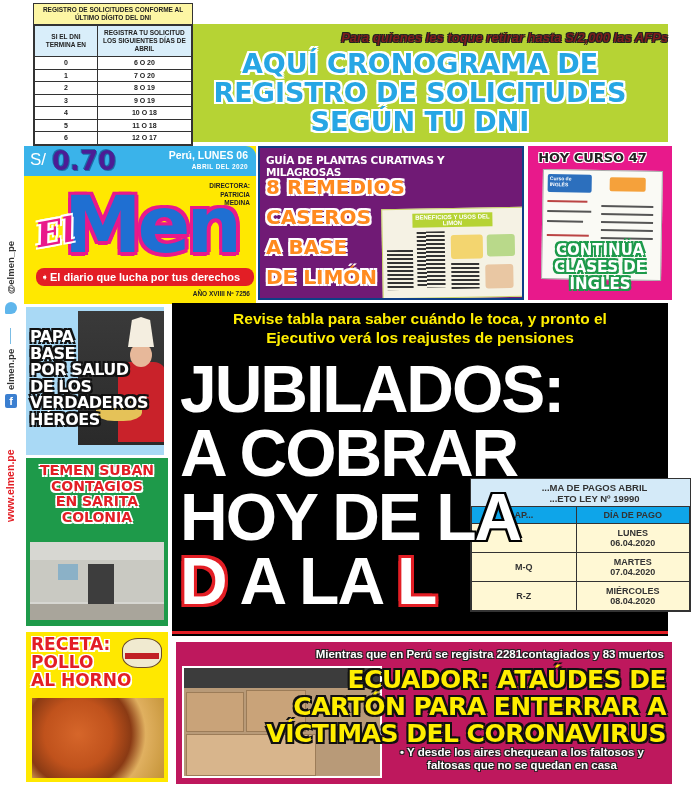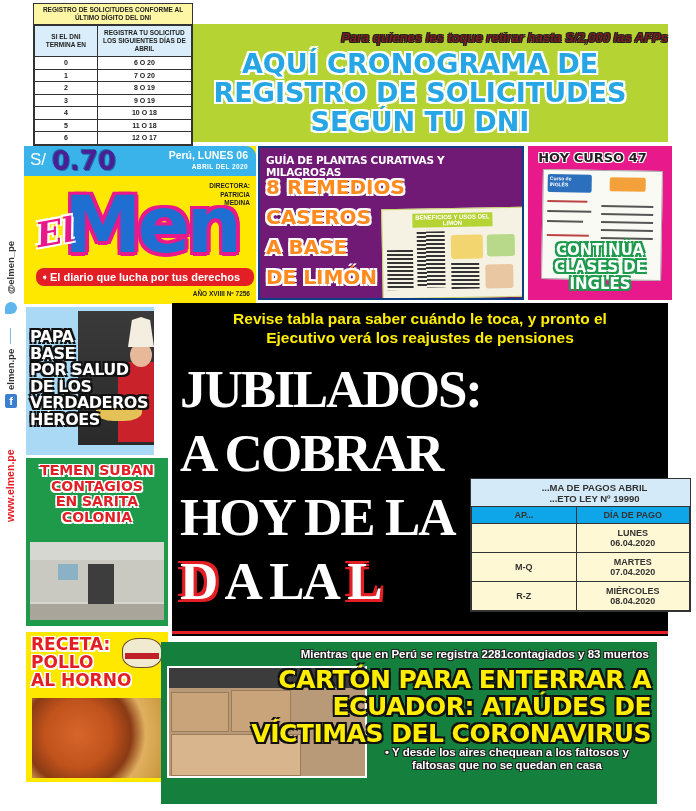--- a/index.html
+++ b/index.html
@@ -60,21 +60,21 @@
   #ingles .thumb .line { position: absolute; height: 2px; background: #b44; }
   #ingles .thumb .line2 { position: absolute; height: 2px; background: #555; }
   #ingles .headline { position: absolute; left: 0; right: 0; top: 96px; text-align: center; color: #fff; font-size: 15px; line-height: 17px; font-weight: bold; font-family: "DejaVu Sans", sans-serif;
     text-shadow: -2px -2px 0 #1d9a4b, 2px -2px 0 #1d9a4b, -2px 2px 0 #1d9a4b, 2px 2px 0 #1d9a4b; }
 
   
   #side-strip { left: 0; top: 150px; width: 24px; height: 380px; }
   #side-strip .vtext { position: absolute; transform: rotate(-90deg); transform-origin: left top; white-space: nowrap; font-size: 10px; font-weight: bold; }
 
   
-  #papa { left: 26px; top: 307px; width: 128px; height: 148px; background: #a9d9f5; overflow: hidden; }
+  #papa { left: 26px; top: 307px; width: 138px; height: 148px; background: #a9d9f5; overflow: hidden; }
   #papa .photo { position: absolute; left: 52px; top: 4px; width: 88px; height: 134px; background: linear-gradient(#3a3a3a, #2a2a2a); }
   #papa .robe { position: absolute; left: 92px; top: 55px; width: 48px; height: 80px; background: #c9222a; border-radius: 12px 12px 0 0; }
   #papa .head { position: absolute; left: 104px; top: 36px; width: 22px; height: 24px; background: #e7b89a; border-radius: 50%; }
   #papa .mitre { position: absolute; left: 102px; top: 10px; width: 26px; height: 30px; background: #f4eee0; clip-path: polygon(0 100%, 15% 10%, 50% 0, 85% 10%, 100% 100%); }
   #papa .flowers { position: absolute; left: 70px; top: 92px; width: 46px; height: 22px; background: #e5c258; border-radius: 40%; }
   #papa .headline { position: absolute; left: 4px; top: 22px; color: #fff; font-size: 16px; line-height: 16.5px; font-weight: bold; font-family: "DejaVu Sans", sans-serif; letter-spacing: -0.5px;
     text-shadow: -2px -2px 0 #111, 2px -2px 0 #111, -2px 2px 0 #111, 2px 2px 0 #111; z-index: 2; }
 
   
   #sarita { left: 26px; top: 458px; width: 142px; height: 168px; background: #1e9a4a; overflow: hidden; }
@@ -90,34 +90,34 @@
   #receta { left: 26px; top: 632px; width: 142px; height: 150px; background: #ffe800; overflow: hidden; }
   #receta .headline { position: absolute; left: 5px; top: 3px; color: #e31e25; font-size: 17px; line-height: 18px; font-weight: bold; font-family: "DejaVu Sans", sans-serif;
     text-shadow: -1.5px -1.5px 0 #fff, 1.5px -1.5px 0 #fff, -1.5px 1.5px 0 #fff, 1.5px 1.5px 0 #fff; }
   #receta .logo { position: absolute; left: 96px; top: 6px; width: 40px; height: 30px; background: #f0ead0; border: 1px solid #6a4b2a; border-radius: 40%; }
   #receta .logo .band { position: absolute; left: 2px; top: 14px; width: 34px; height: 6px; background: #c12025; }
   #receta .photo { position: absolute; left: 6px; top: 66px; width: 132px; height: 80px; background: radial-gradient(circle at 35% 45%, #d6662a 0, #c0521c 35%, #8a3a14 55%, #e0b060 70%, #c49336 100%); }
 
   
   #main-story { left: 172px; top: 303px; width: 496px; height: 333px; background: #000; overflow: hidden; }
   #main-story .kicker { position: absolute; left: 0; right: 0; top: 6px; text-align: center; color: #ffee00; font-size: 15.5px; line-height: 19px; font-weight: bold; font-family: "Liberation Sans", sans-serif; }
-  #main-story .headline { position: absolute; left: 8px; top: 54px; color: #fff; font-size: 53px; line-height: 64px; font-weight: bold; font-family: Liberation Serif, serif; letter-spacing: -2px;
+  #main-story .headline { position: absolute; left: 8px; top: 54px; color: #fff; font-size: 66px; line-height: 64px; font-weight: bold; font-family: Liberation Sans, sans-serif; letter-spacing: -2px;
     text-shadow: -2px -2px 0 #000, 2px -2px 0 #000, -2px 2px 0 #000, 2px 2px 0 #000; z-index: 3; white-space: nowrap; }
   #main-story .headline .red { color: #fff; text-shadow: -3px -3px 0 #e31e25, 3px -3px 0 #e31e25, -3px 3px 0 #e31e25, 3px 3px 0 #e31e25, 0 3px 0 #e31e25, 3px 0 0 #e31e25; }
   #main-story .redline { position: absolute; left: 0; bottom: 2px; width: 496px; height: 3px; background: #e31e25; }
 
   
   #pay-table { left: 470px; top: 478px; width: 221px; z-index: 2; background: #fff8d0; border: 1.5px solid #333; font-weight: bold; color: #333; }
   #pay-table .title { background: #d4eaf8; text-align: center; font-size: 9.5px; line-height: 11px; padding: 3px 2px 2px 30px; }
   #pay-table table { width: 100%; border-collapse: collapse; }
   #pay-table th { background: #0ea5e9; font-size: 9px; padding: 3px; border: 1px solid #333; }
   #pay-table td { text-align: center; border: 1px solid #333; font-size: 9px; line-height: 10px; height: 29px; background: #fff8d4; }
 
   
-  #ecuador { left: 161px; top: 642px; width: 496px; height: 162px; background: #15803d; overflow: hidden; }
+  #ecuador { left: 176px; top: 642px; width: 496px; height: 142px; background: #be185d; overflow: hidden; }
   #ecuador .kicker { position: absolute; right: 8px; top: 6px; color: #fff; font-size: 11.5px; font-weight: bold;
     text-shadow: -1px -1px 0 #222, 1px -1px 0 #222, -1px 1px 0 #222, 1px 1px 0 #222; }
   #ecuador .photo { position: absolute; left: 6px; top: 24px; width: 200px; height: 112px; background: #b89a78; border: 2px solid #fff; }
   #ecuador .photo .box1 { position: absolute; left: 2px; top: 24px; width: 58px; height: 40px; background: #c9a379; border: 1px solid #9c7c58; }
   #ecuador .photo .box2 { position: absolute; left: 62px; top: 22px; width: 60px; height: 42px; background: #c9a379; border: 1px solid #9c7c58; }
   #ecuador .photo .box3 { position: absolute; left: 2px; top: 66px; width: 130px; height: 42px; background: #d8b58c; border: 1px solid #9c7c58; }
   #ecuador .photo .dark { position: absolute; left: 0; top: 0; width: 196px; height: 20px; background: #3c3c3c; }
   #ecuador .headline { position: absolute; right: 6px; top: 24px; text-align: right; color: #ffee00; font-size: 25px; line-height: 27px; font-weight: bold; font-family: "DejaVu Sans", sans-serif; letter-spacing: -0.5px;
     text-shadow: -2px -2px 0 #111, 2px -2px 0 #111, -2px 2px 0 #111, 2px 2px 0 #111; z-index: 2; }
   #ecuador .sub { position: absolute; right: 12px; top: 104px; text-align: center; color: #fff; font-size: 11.5px; line-height: 13px; font-weight: bold; width: 276px;
@@ -345,21 +345,21 @@
 
 <div id="ecuador" class="abs">
   <div class="kicker">Mientras que en Perú se registra 2281contagiados y 83 muertos</div>
   <div class="photo">
     <div class="dark"></div>
     <div class="box1"></div>
     <div class="box2"></div>
     <div class="box3"></div>
   </div>
   <div class="headline">
+    <div>ECUADOR: ATAÚDES DE</div>
     <div>CARTÓN PARA ENTERRAR A</div>
-    <div>ECUADOR: ATAÚDES DE</div>
     <div>VÍCTIMAS DEL CORONAVIRUS</div>
   </div>
   <div class="sub">
     <div>• Y desde los aires chequean a los faltosos  y</div>
     <div>faltosas que no se quedan en casa</div>
   </div>
 </div>
 
 </body></html>

